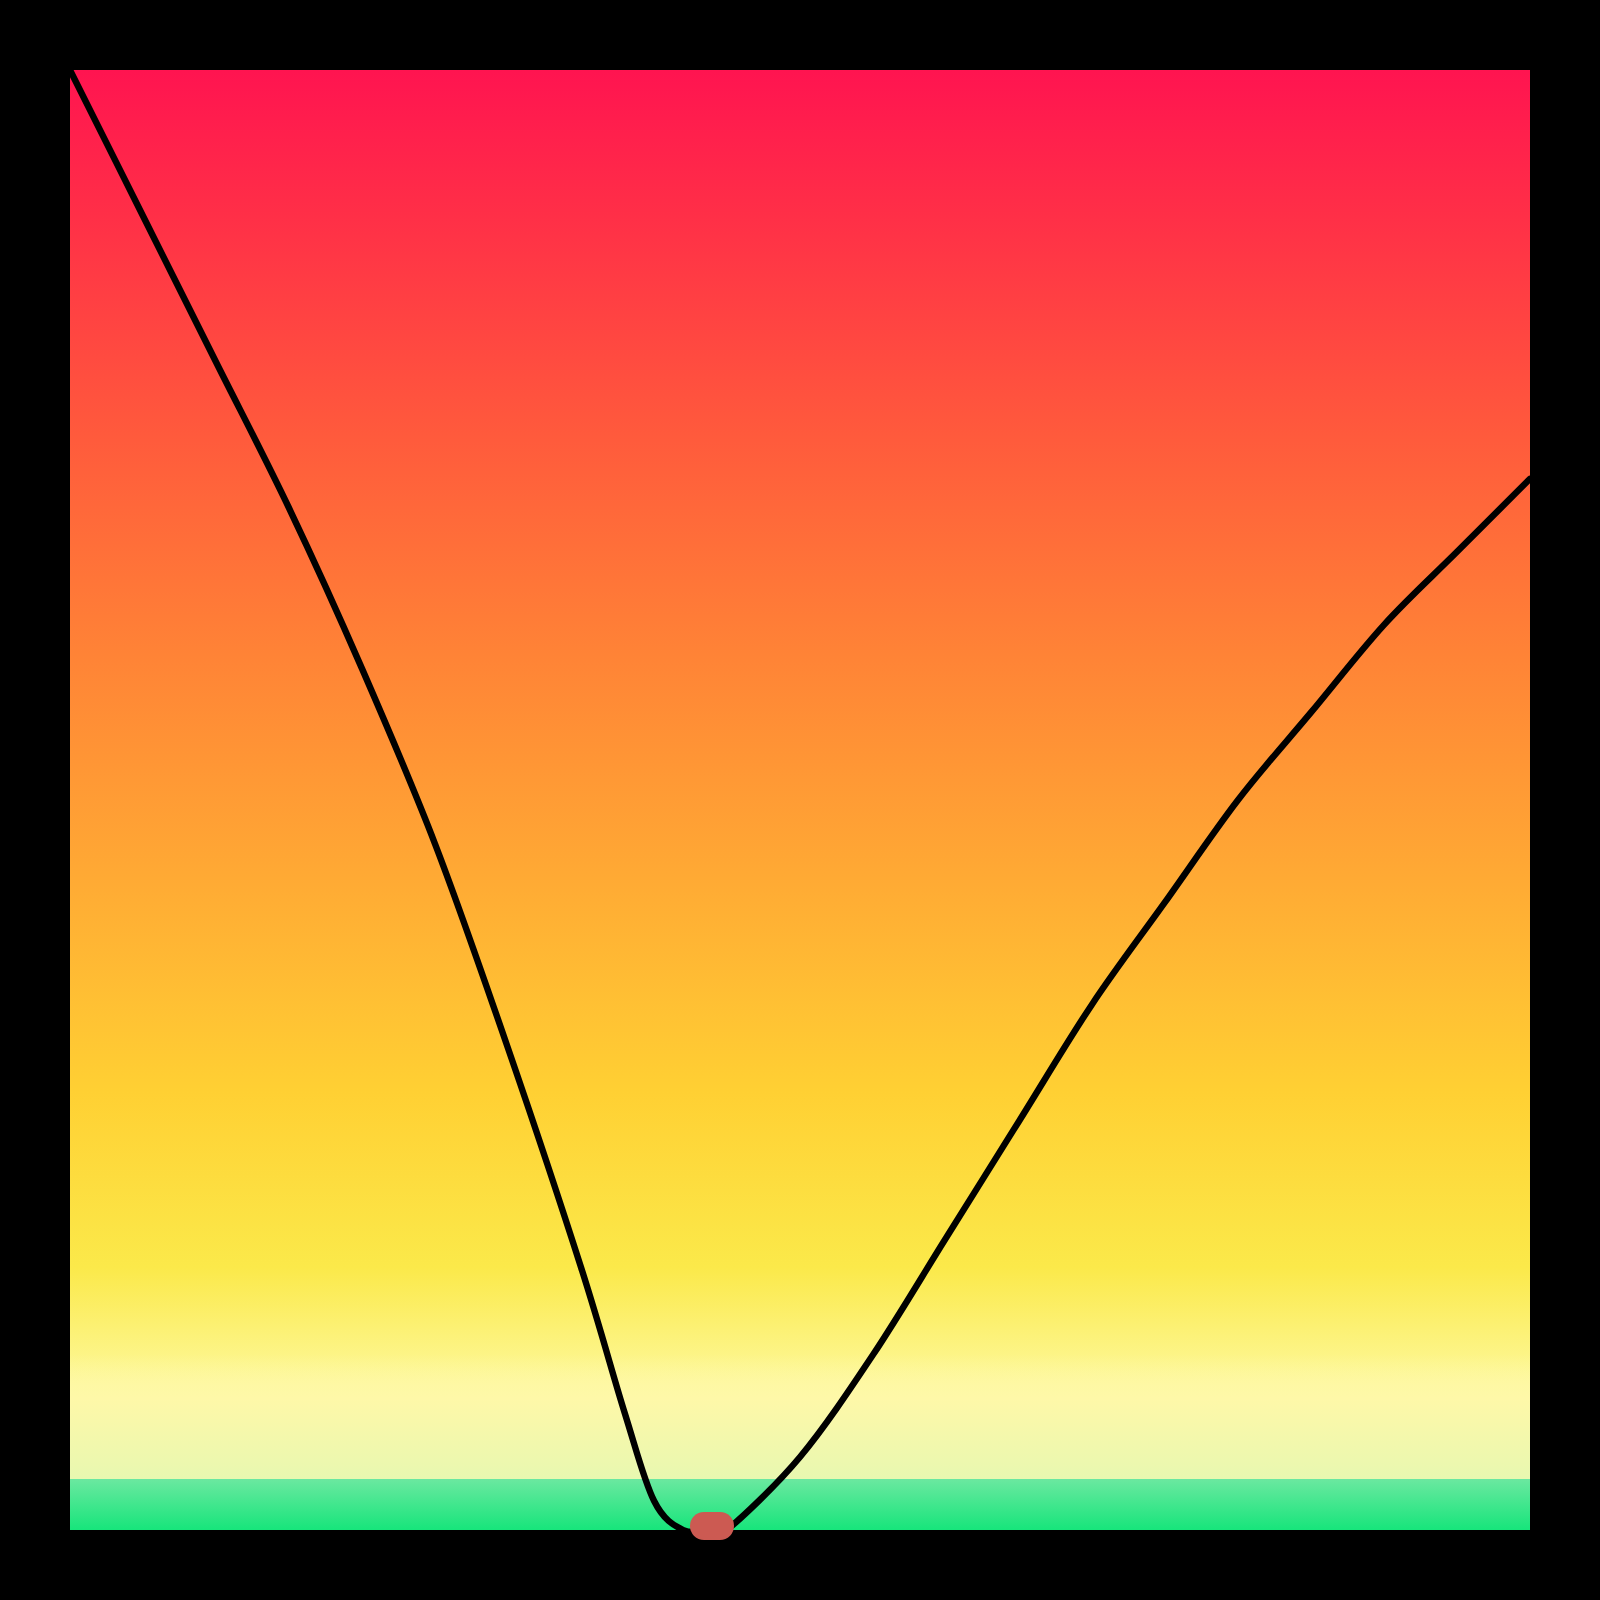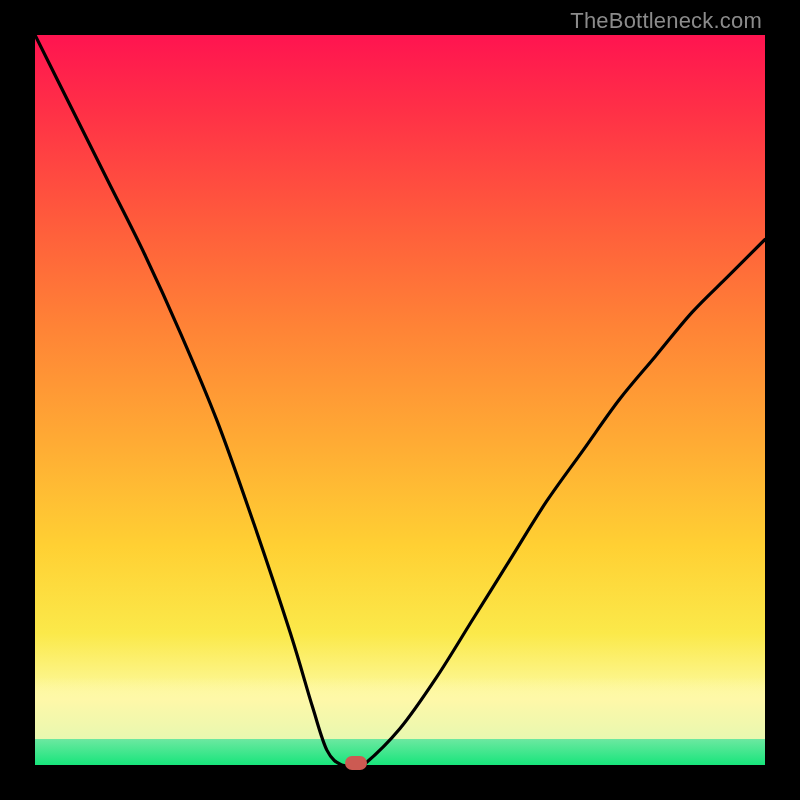--- a/index.html
+++ b/index.html
@@ -82,14 +82,13 @@
 <div class="frame">
 
   <div class="plot-area"></div>
 
   <svg class="svg-layer" viewBox="0 0 730 730" preserveAspectRatio="none">
     <path fill="none" stroke="#000000" stroke-width="3.2" stroke-linecap="round" d="M 0 0 C 6.083333333333333 12.166666666666666 24.333333333333336 48.66666666666667 36.5 73 C 48.666666666666664 97.33333333333333 60.833333333333336 121.66666666666666 73 146 C 85.16666666666667 170.33333333333334 97.33333333333333 193.45000000000005 109.5 219.00000000000006 C 121.66666666666667 244.55000000000007 133.83333333333334 271.31666666666666 146 299.3 C 158.16666666666666 327.28333333333336 170.33333333333334 355.2666666666667 182.5 386.90000000000003 C 194.66666666666666 418.53333333333336 206.83333333333334 453.8166666666667 219 489.1 C 231.16666666666666 524.3833333333333 245.76666666666665 568.1833333333334 255.49999999999997 598.6 C 265.2333333333333 629.0166666666667 271.31666666666666 652.1333333333333 277.4 671.6 C 283.4833333333333 691.0666666666667 287.1333333333333 705.6666666666666 292 715.4 C 296.8666666666667 725.1333333333333 301.7333333333333 727.5666666666666 306.59999999999997 730 C 311.46666666666664 732.4333333333334 317.54999999999995 730 321.2 730 C 324.85 730 321.2 736.0833333333334 328.5 730 C 335.8 723.9166666666666 352.8333333333333 708.1 365 693.5 C 377.1666666666667 678.9 389.33333333333337 660.65 401.50000000000006 642.4 C 413.66666666666674 624.15 425.83333333333337 603.4666666666667 438 584 C 450.16666666666663 564.5333333333333 462.33333333333337 545.0666666666667 474.5 525.6 C 486.66666666666663 506.1333333333333 498.83333333333326 485.45 510.99999999999994 467.2 C 523.1666666666666 448.95 535.3333333333334 433.1333333333333 547.5 416.1 C 559.6666666666666 399.0666666666667 571.8333333333334 380.81666666666666 584 365 C 596.1666666666666 349.18333333333334 608.3333333333334 335.8 620.5 321.2 C 632.6666666666666 306.59999999999997 644.8333333333334 290.7833333333333 657 277.4 C 669.1666666666666 264.01666666666665 681.3333333333334 253.06666666666663 693.5 240.89999999999998 C 705.6666666666666 228.73333333333332 723.9166666666666 210.48333333333332 730 204.39999999999998 "></path>
   </svg>
 
   <div class="marker" style="left: 345.2px; top: 756px; background: rgb(204, 90, 82);"></div>
 
-  <div class="attribution">TheBottleneck.com</div>
 </div>
 
 </body></html>

